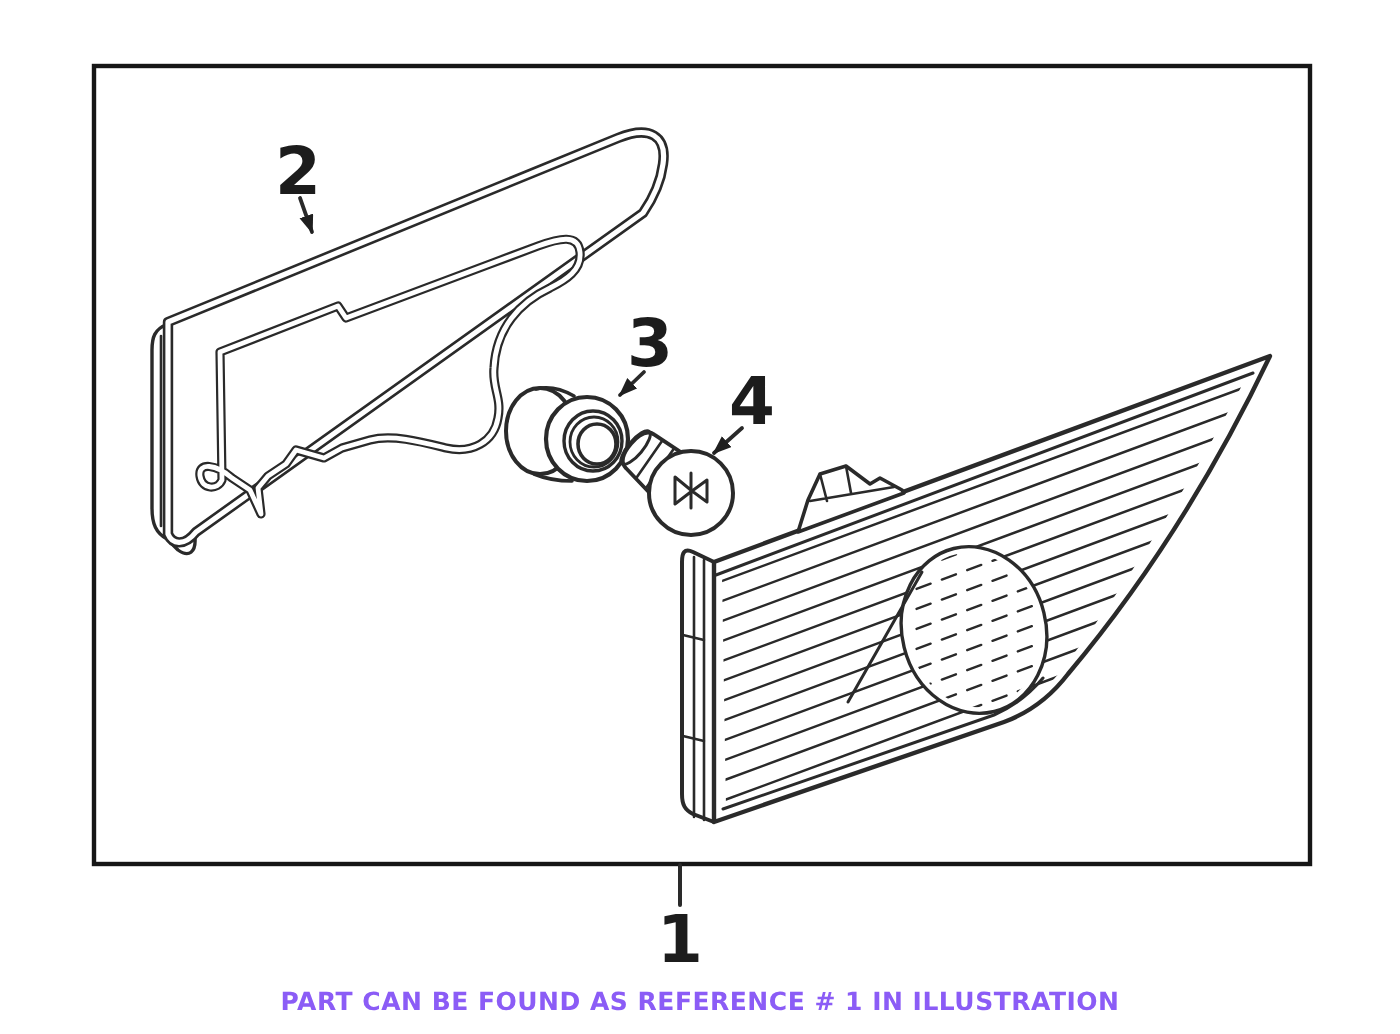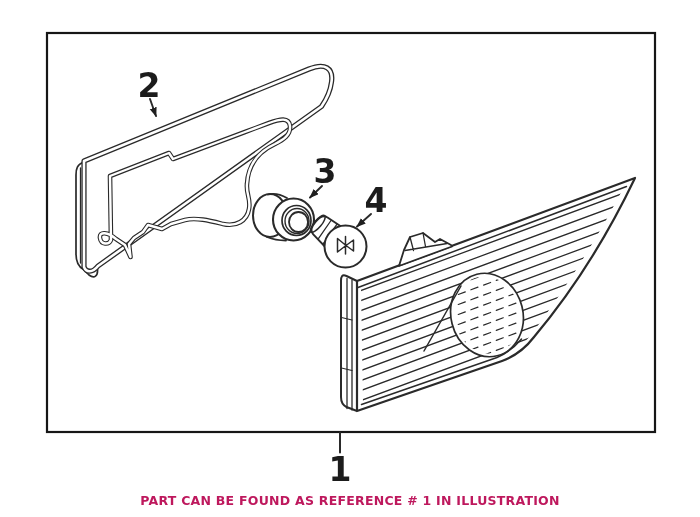--- a/index.html
+++ b/index.html
@@ -2,21 +2,21 @@
 <html><head>
 <meta charset="utf-8">
 <style>
   html,body{margin:0;padding:0;background:#ffffff;}
   .canvas{position:relative;width:700px;height:517px;background:#ffffff;overflow:hidden;
           font-family:"DejaVu Sans", sans-serif;}
   svg{position:absolute;left:0;top:0;}
   .ln{stroke:#2a2a2a;fill:none;stroke-linecap:round;stroke-linejoin:round;}
   .callout{font-family:"DejaVu Sans", sans-serif;font-size:33px;font-weight:bold;fill:#1c1c1c;}
   .caption{position:absolute;left:0;top:493px;width:700px;text-align:center;
-           color:#be185d;font-family:"DejaVu Sans", sans-serif;font-size:12.5px;
+           color:#8b5cf6;font-family:"DejaVu Sans", sans-serif;font-size:12.5px;
            font-weight:bold;letter-spacing:.25px;white-space:nowrap;}
 </style>
 </head>
 <body>
 
 <div class="canvas">
 
 <svg width="700" height="517" viewBox="0 0 700 517">
   <defs>
     <marker id="ah" markerWidth="11" markerHeight="9" refX="8.5" refY="3.6" orient="auto" markerUnits="userSpaceOnUse">

